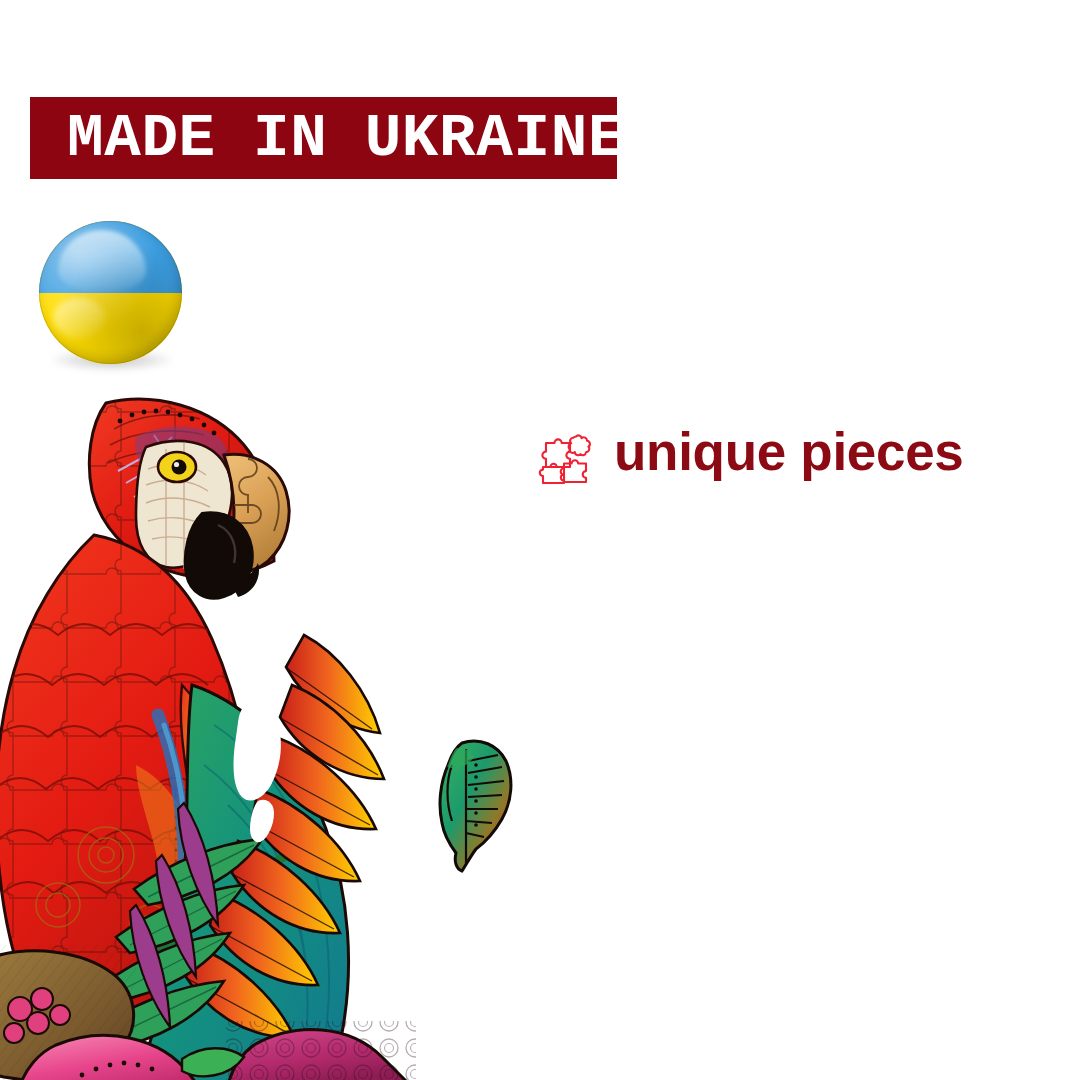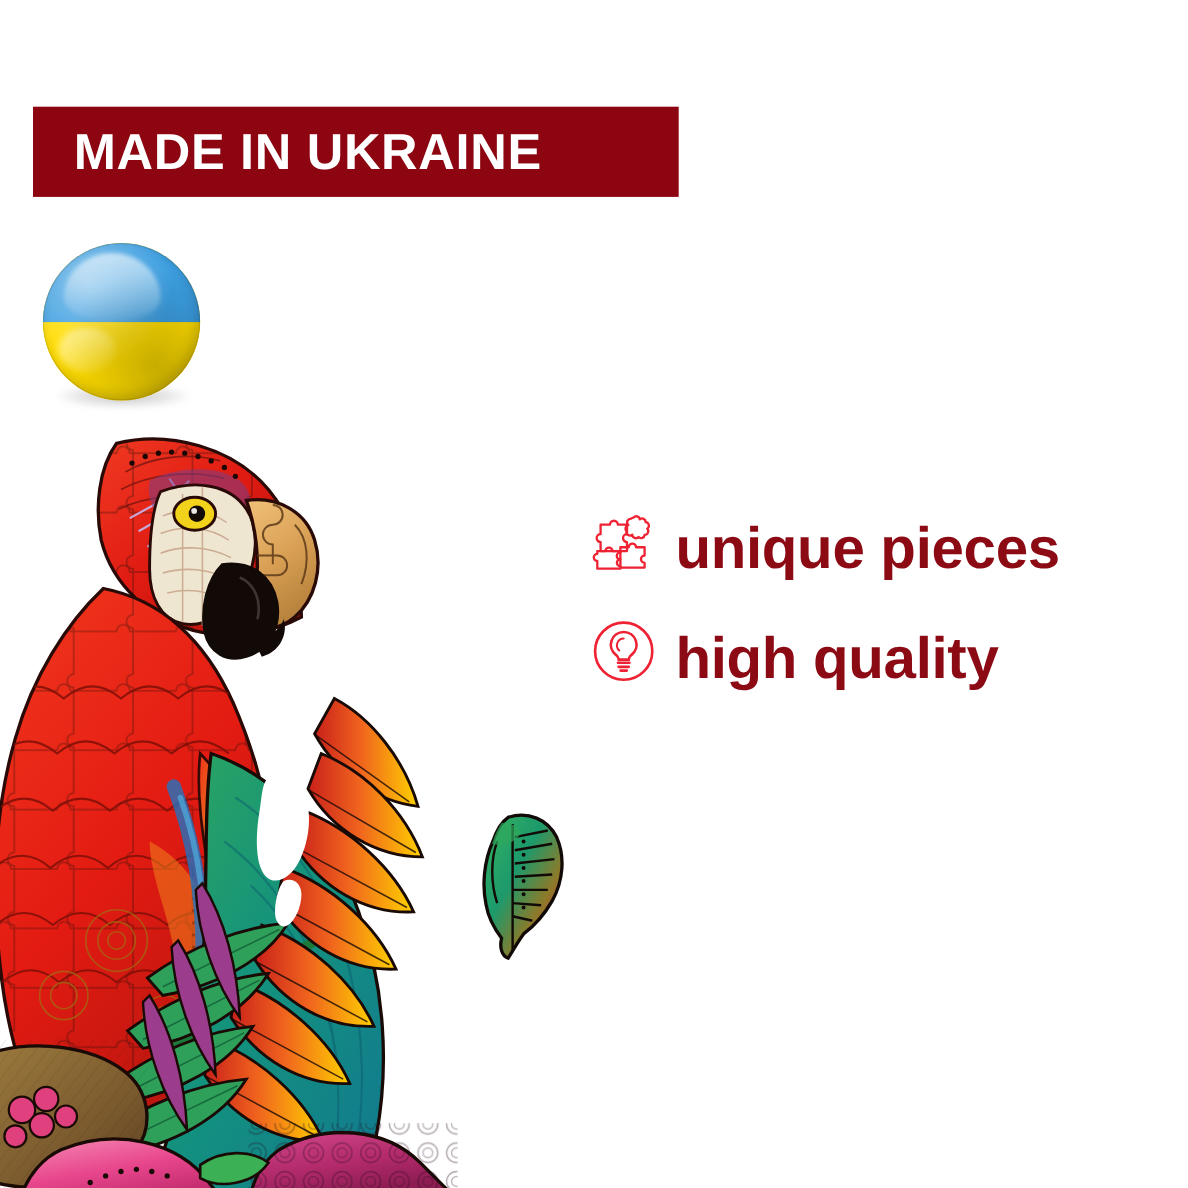--- a/index.html
+++ b/index.html
@@ -26,22 +26,22 @@
     width: 587px;
     height: 82px;
     background: #8C0510;
     display: flex;
     align-items: center;
     box-sizing: border-box;
     padding-left: 37px;
   }
   #made-banner-text {
     color: #ffffff;
-    font-family: Liberation Sans, sans-serif;
-    font-size: 46px;
+    font-family: Liberation Mono, monospace;
+    font-size: 61px;
     font-weight: bold;
     letter-spacing: 0.6px;
     line-height: 1;
     white-space: nowrap;
   }
 
   
   #flag-badge {
     position: absolute;
     left: 39px;
@@ -126,21 +126,21 @@
 
   
   #features {
     position: absolute;
     left: 536px;
     top: 425px;
     width: 500px;
   }
   .feature-row {
     display: flex;
-    align-items: flex-end;
+    align-items: flex-start;
     height: 100px;
   }
   .feature-icon {
     width: 64px;
     min-width: 64px;
     height: 66px;
     display: flex;
     align-items: center;
     justify-content: flex-start;
   }
@@ -203,36 +203,20 @@
           <path d="M40 9.5 a3.2 3.2 0 0 1 5.6 1.6 a3.3 3.3 0 0 1 5.4 2.6 a3.2 3.2 0 0 1 1.4 5.9 a3.3 3.3 0 0 1 -2.4 5.6 a3.2 3.2 0 0 1 -5.5 2.0 a3.3 3.3 0 0 1 -5.7 -2.1 a3.2 3.2 0 0 1 -5.2 -3.2 a3.3 3.3 0 0 1 1.6 -5.6 a3.2 3.2 0 0 1 2.3 -5.6 a3.2 3.2 0 0 1 2.5 -1.2 Z"></path>
 
           <path d="M7 40 h7.4 a3.2 3.2 0 1 1 6.4 0 H28 v7.4 a3.2 3.2 0 1 0 0 6.4 V56 H7 v-7 a3.2 3.2 0 1 1 0 -6.4 Z"></path>
 
           <path d="M28 36.5 h7.6 a3.3 3.3 0 1 1 6.6 0 H50 v7.6 a3.3 3.3 0 1 0 0 6.6 V55 H28 v-7.2 a3.3 3.3 0 1 1 0 -6.6 Z"></path>
         </svg>
       </div>
       <div class="feature-label">unique pieces</div>
     </div>
 
-    <div class="feature-row">
-      <div class="feature-icon">
-        <svg width="62" height="62" viewBox="0 0 62 62" fill="none" stroke="#EE2233" stroke-width="2.4" stroke-linecap="round">
-          <circle cx="31" cy="31" r="26"></circle>
-
-          <path d="M31 13.5 a11.6 11.6 0 0 0 -7.1 20.8 c1.6 1.3 2.4 2.6 2.6 4.3 h9 c0.2 -1.7 1.0 -3.0 2.6 -4.3 A11.6 11.6 0 0 0 31 13.5 Z"></path>
-
-          <path d="M31 19.5 a6.2 6.2 0 0 0 -4.0 10.9" stroke-width="1.8"></path>
-
-          <path d="M25.8 41.5 h10.4"></path>
-          <path d="M26.4 45.2 h9.2"></path>
-          <path d="M28.2 48.6 h5.6"></path>
-        </svg>
-      </div>
-      <div class="feature-label">high quality</div>
-    </div>
 
 
   </div>
 
   <div id="parrot-art">
     <svg width="440" height="700" viewBox="0 0 440 700" xmlns="http://www.w3.org/2000/svg">
       <defs>
         <linearGradient id="gHead" x1="0" y1="0" x2="1" y2="1">
           <stop offset="0%" stop-color="#F03A22"></stop>
           <stop offset="45%" stop-color="#E01B12"></stop>

